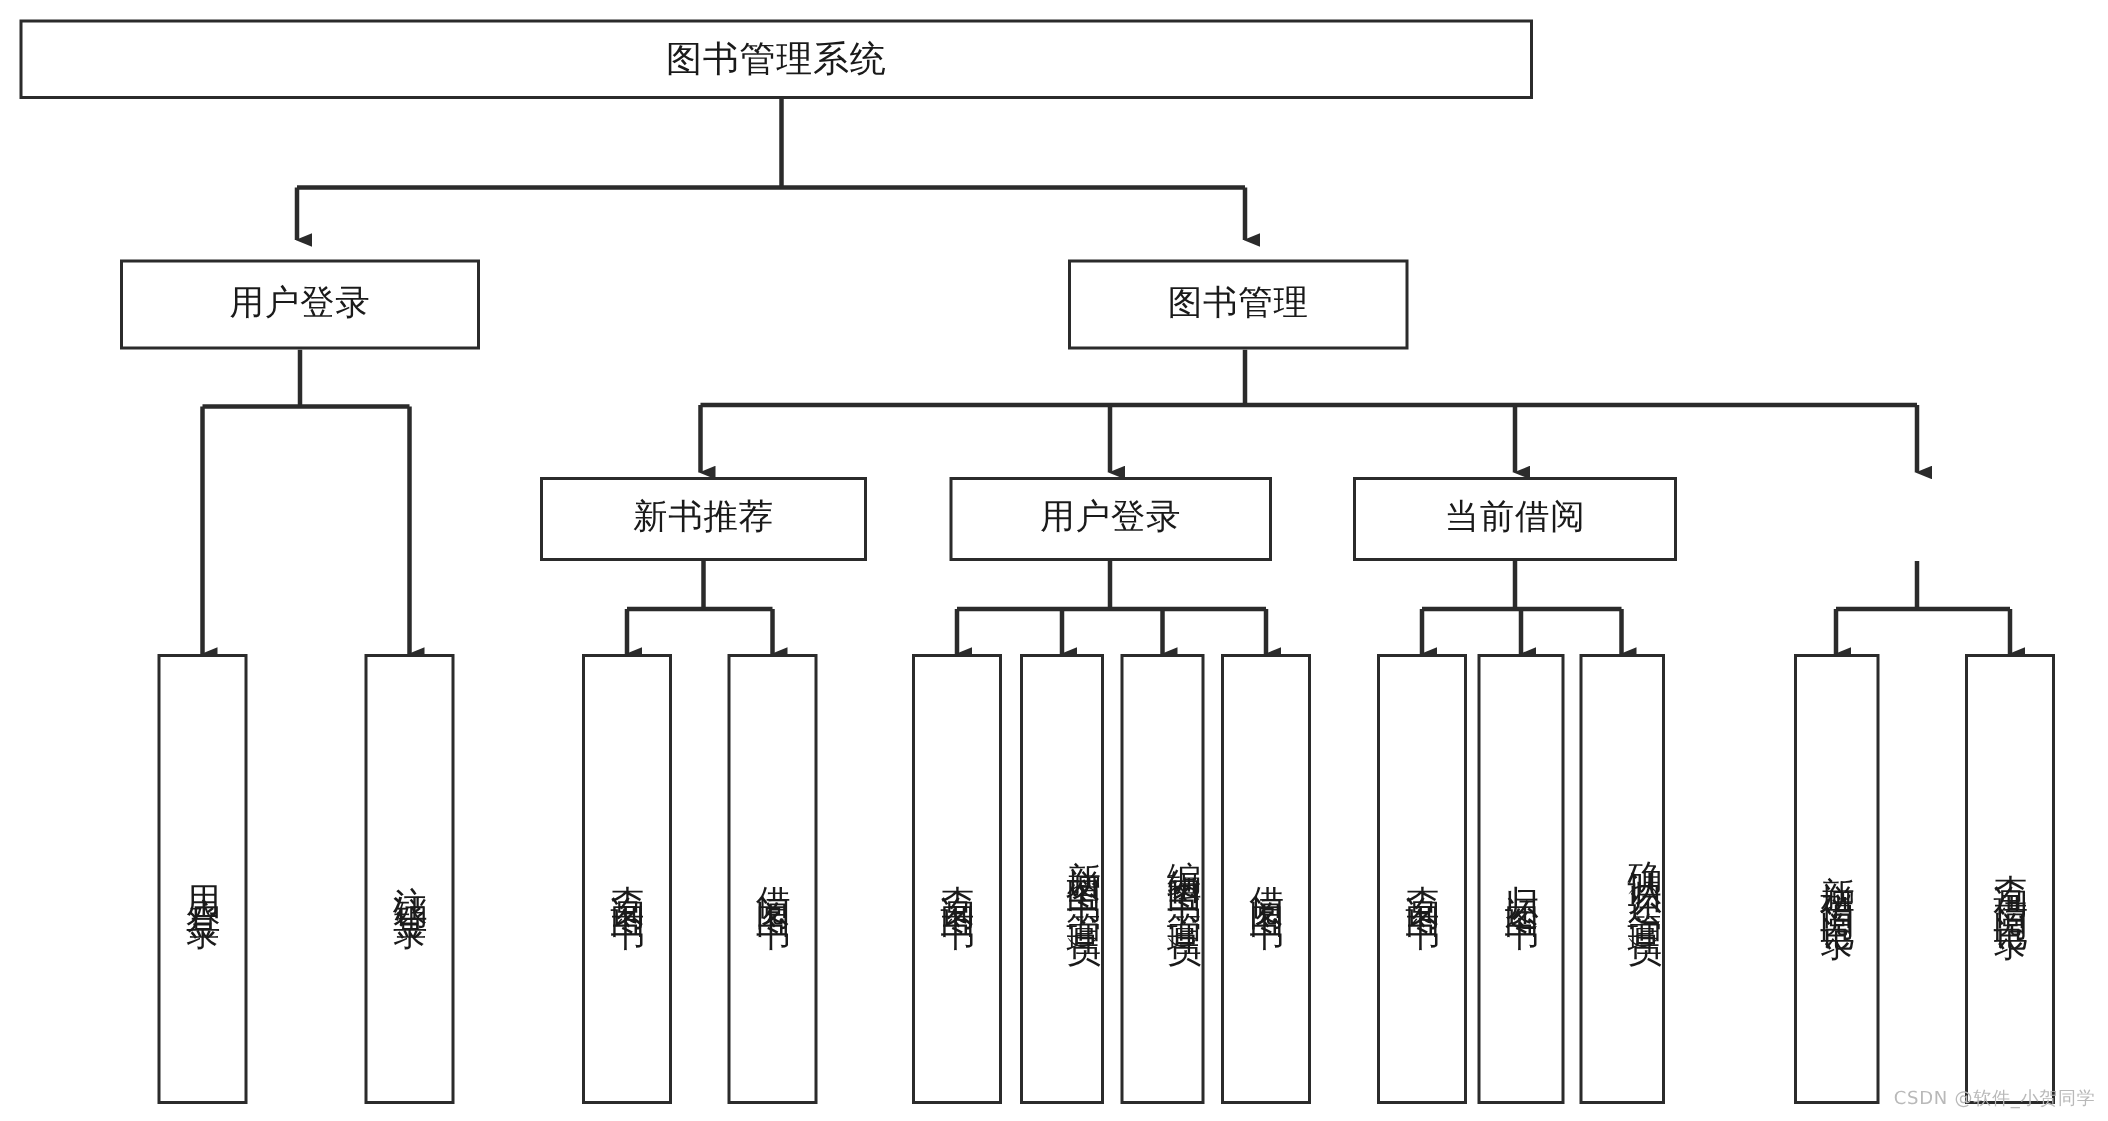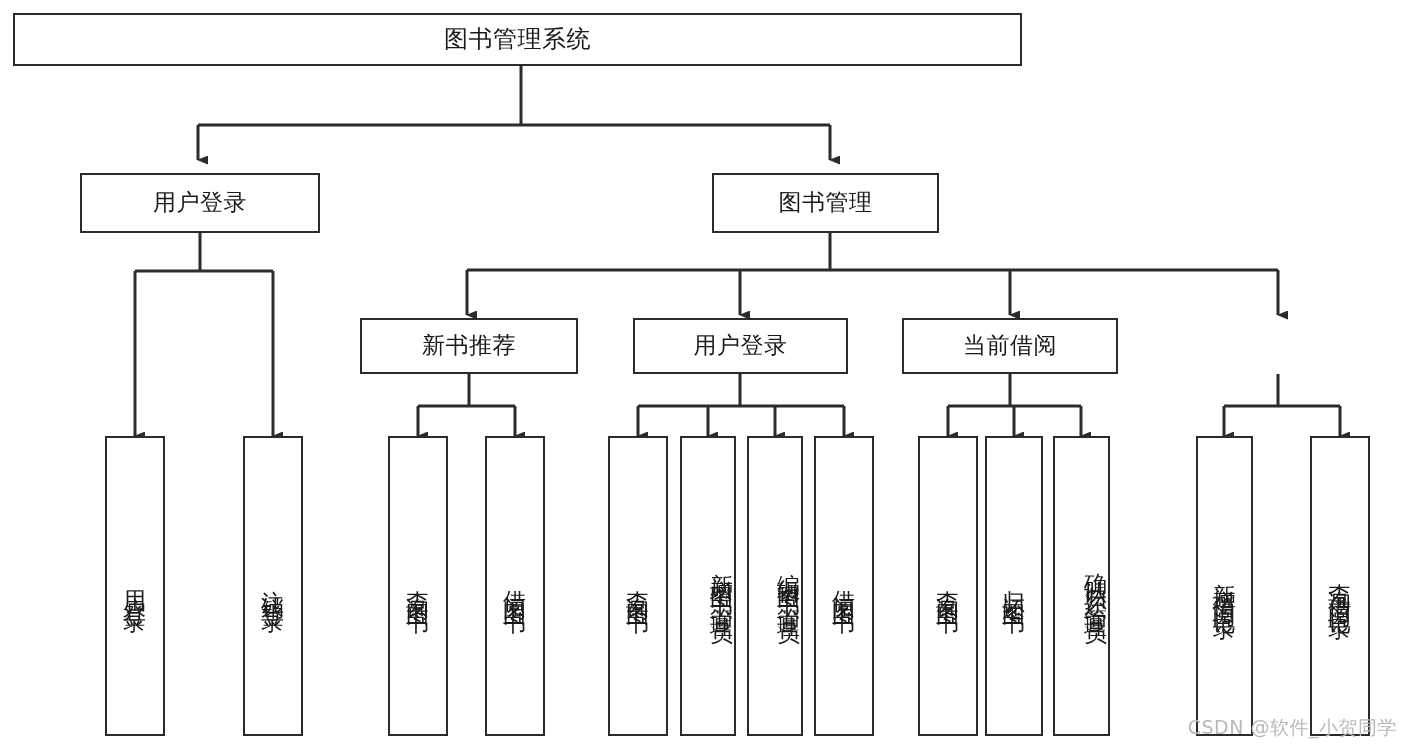--- a/index.html
+++ b/index.html
@@ -54,21 +54,21 @@
     align-items: flex-start;
     justify-content: center;
   }
   .node.root {
     font-size: 24px;
   }
   .watermark {
     position: absolute;
     right: 8px;
     bottom: 6px;
-    font-size: 19px;
+    font-size: 12px;
     color: #b9b9b9;
     white-space: nowrap;
     letter-spacing: 0.5px;
   }
 </style>
 </head>
 <body>
 
 <div id="canvas">
 

